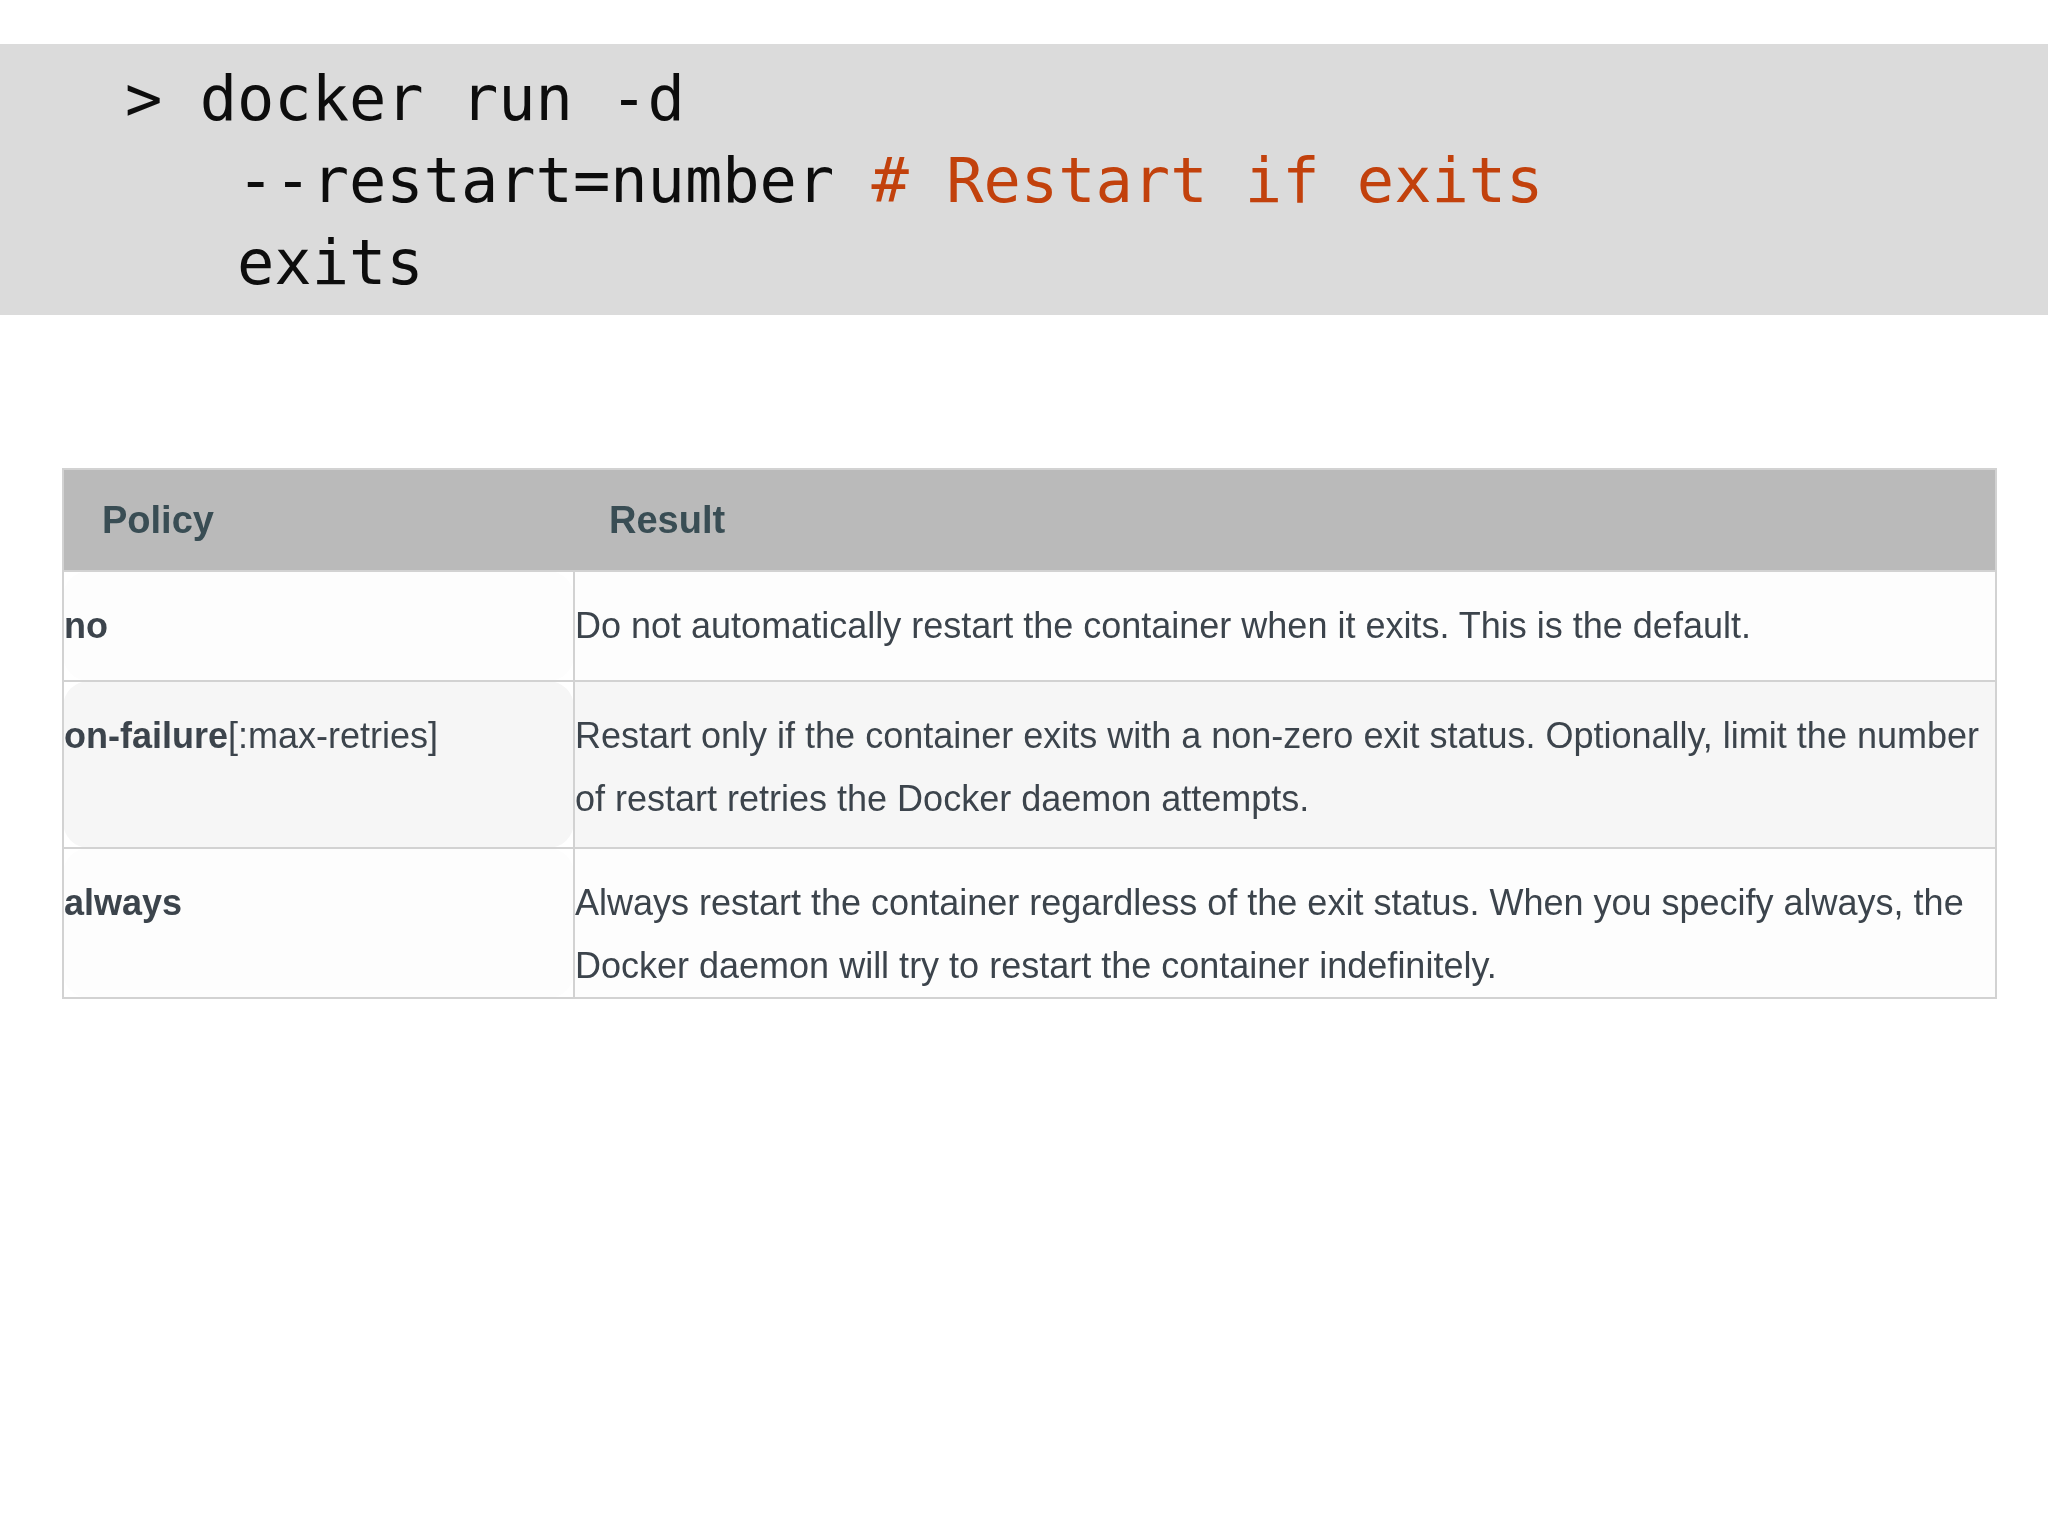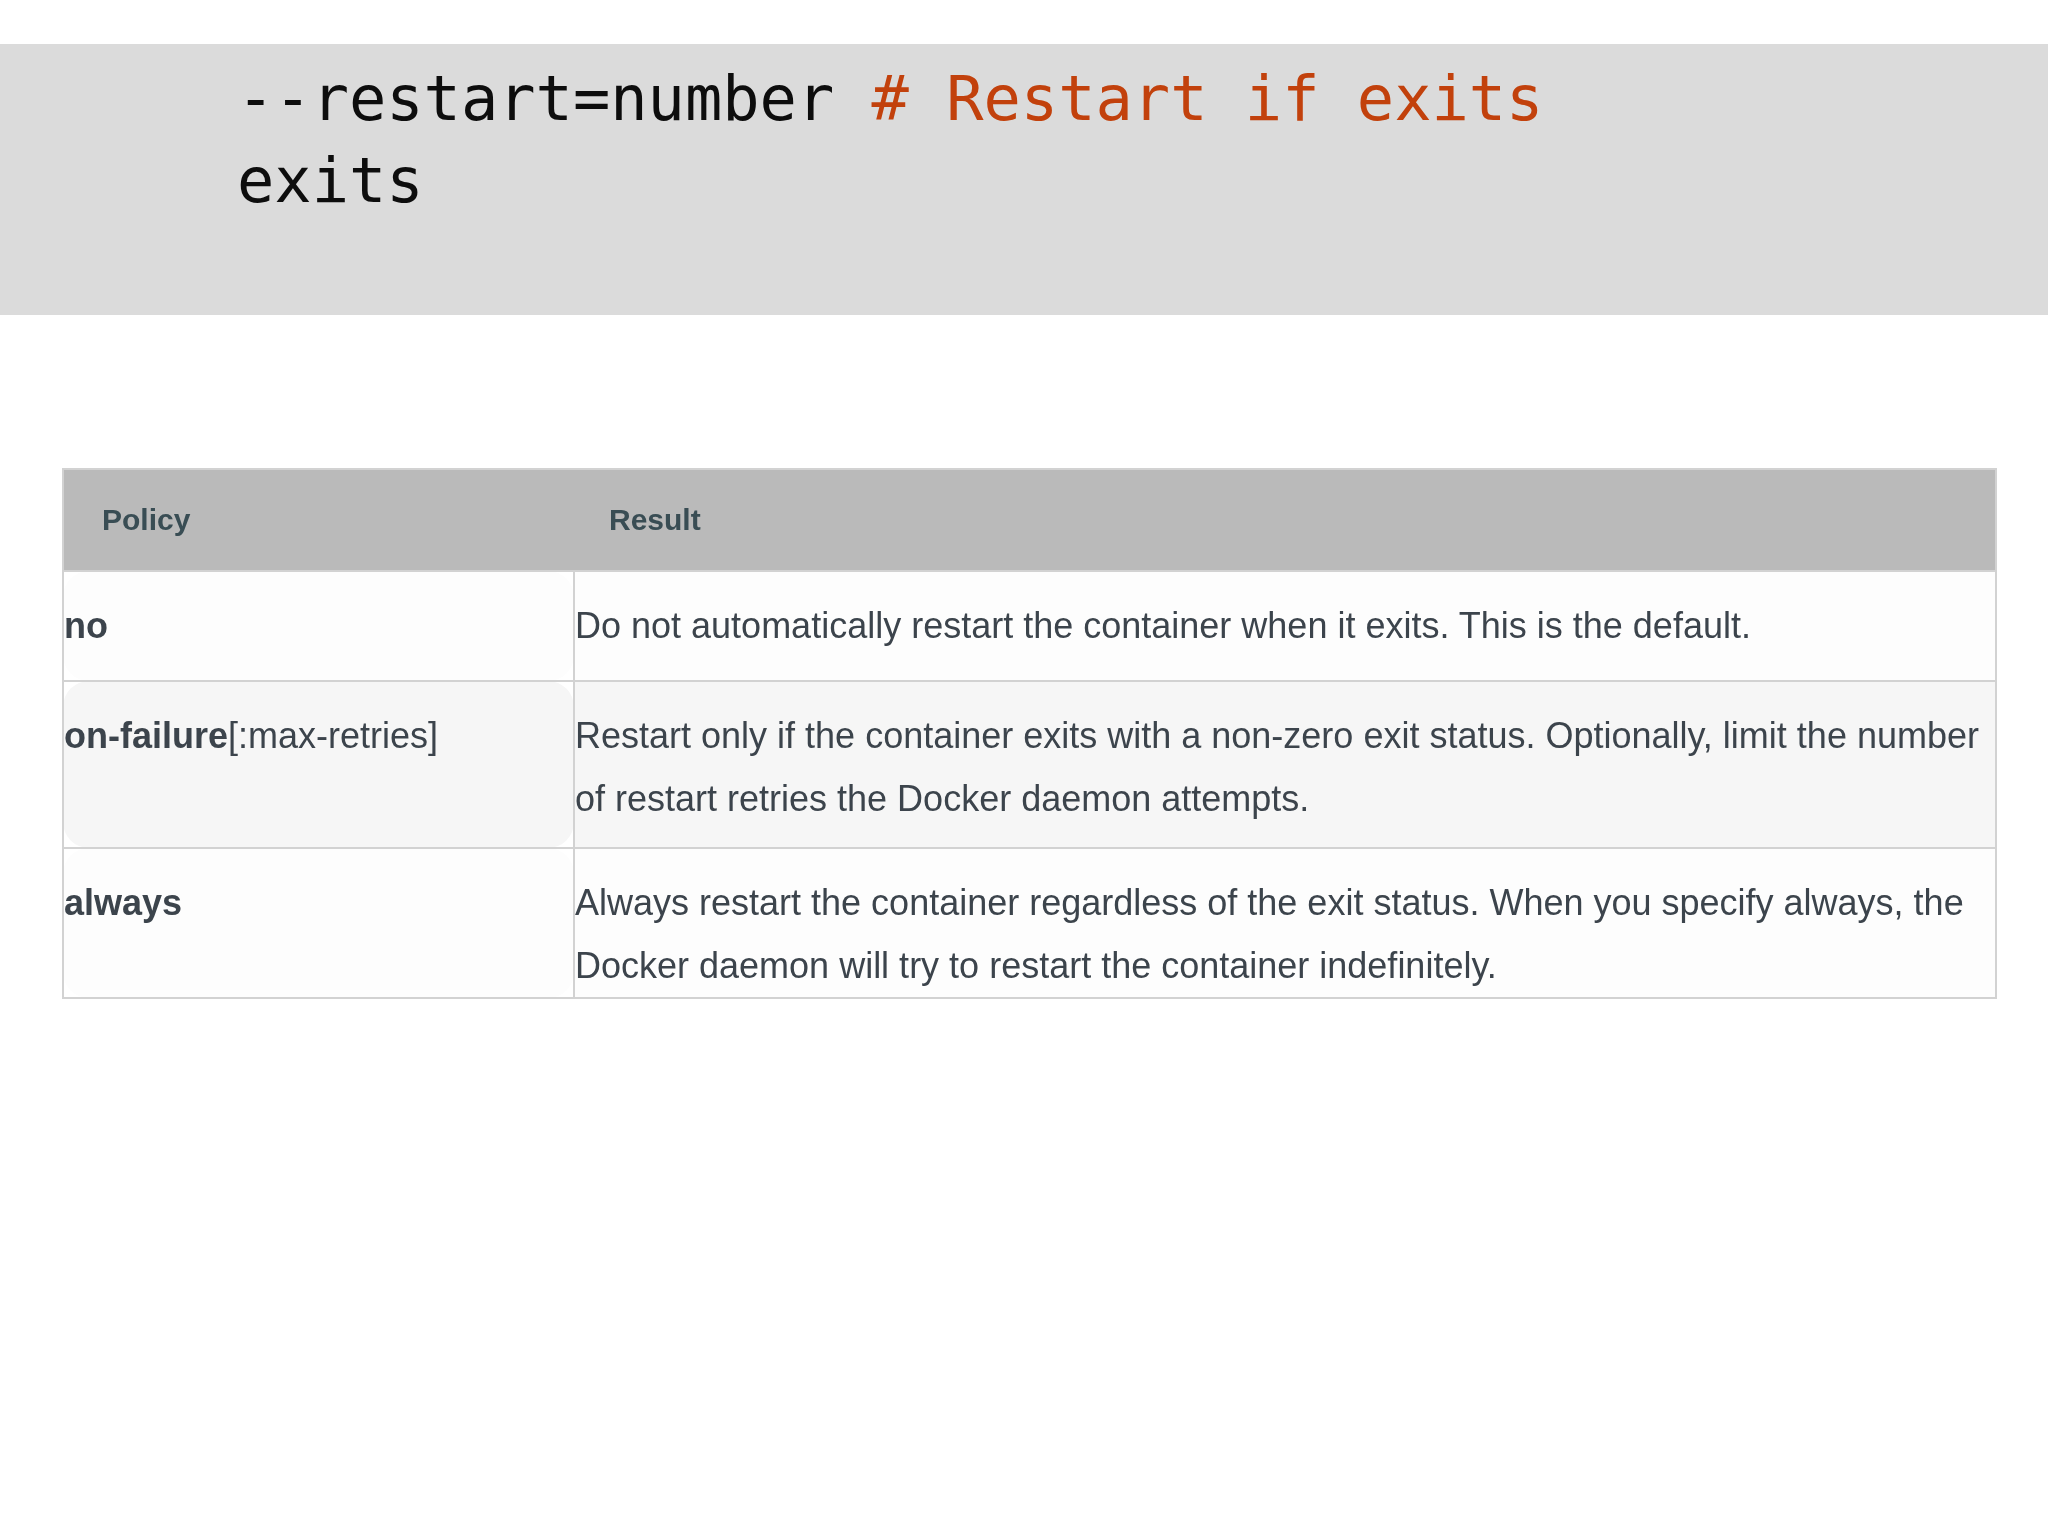--- a/index.html
+++ b/index.html
@@ -49,21 +49,21 @@
     border: 2px solid #d2d2d2;
     font-family: "Liberation Sans", sans-serif;
   }
   .col-policy { width: 511px; }
 
   .policy-table th {
     height: 100px;
     background: #bababa;
     color: #394d54;
     font-weight: bold;
-    font-size: 30px;
+    font-size: 38px;
     text-align: left;
     vertical-align: middle;
     padding: 0;
   }
   .policy-table th.th-policy { padding-left: 38px; }
   .policy-table th.th-result { padding-left: 35px; margin-top: 28px; }
 
   .policy-table td {
     vertical-align: top;
     background: #fdfdfd;
@@ -87,20 +87,21 @@
   }
   .policy-bold { font-weight: bold; }
   .policy-suffix { font-weight: normal; margin-top: 19px; }
 </style>
 </head>
 <body>
 
 <div class="canvas">
 
   <div class="code-block">
+    <div class="code-line"><span>&gt; docker run -d</span></div>
     <div class="code-line"><span>   --restart=number </span><span class="code-comment"># Restart if exits</span></div>
     <div class="code-line"><span>   exits</span></div>
   </div>
 
   <table class="policy-table">
     <colgroup>
       <col class="col-policy">
       <col class="col-result">
     </colgroup>
     <thead>

